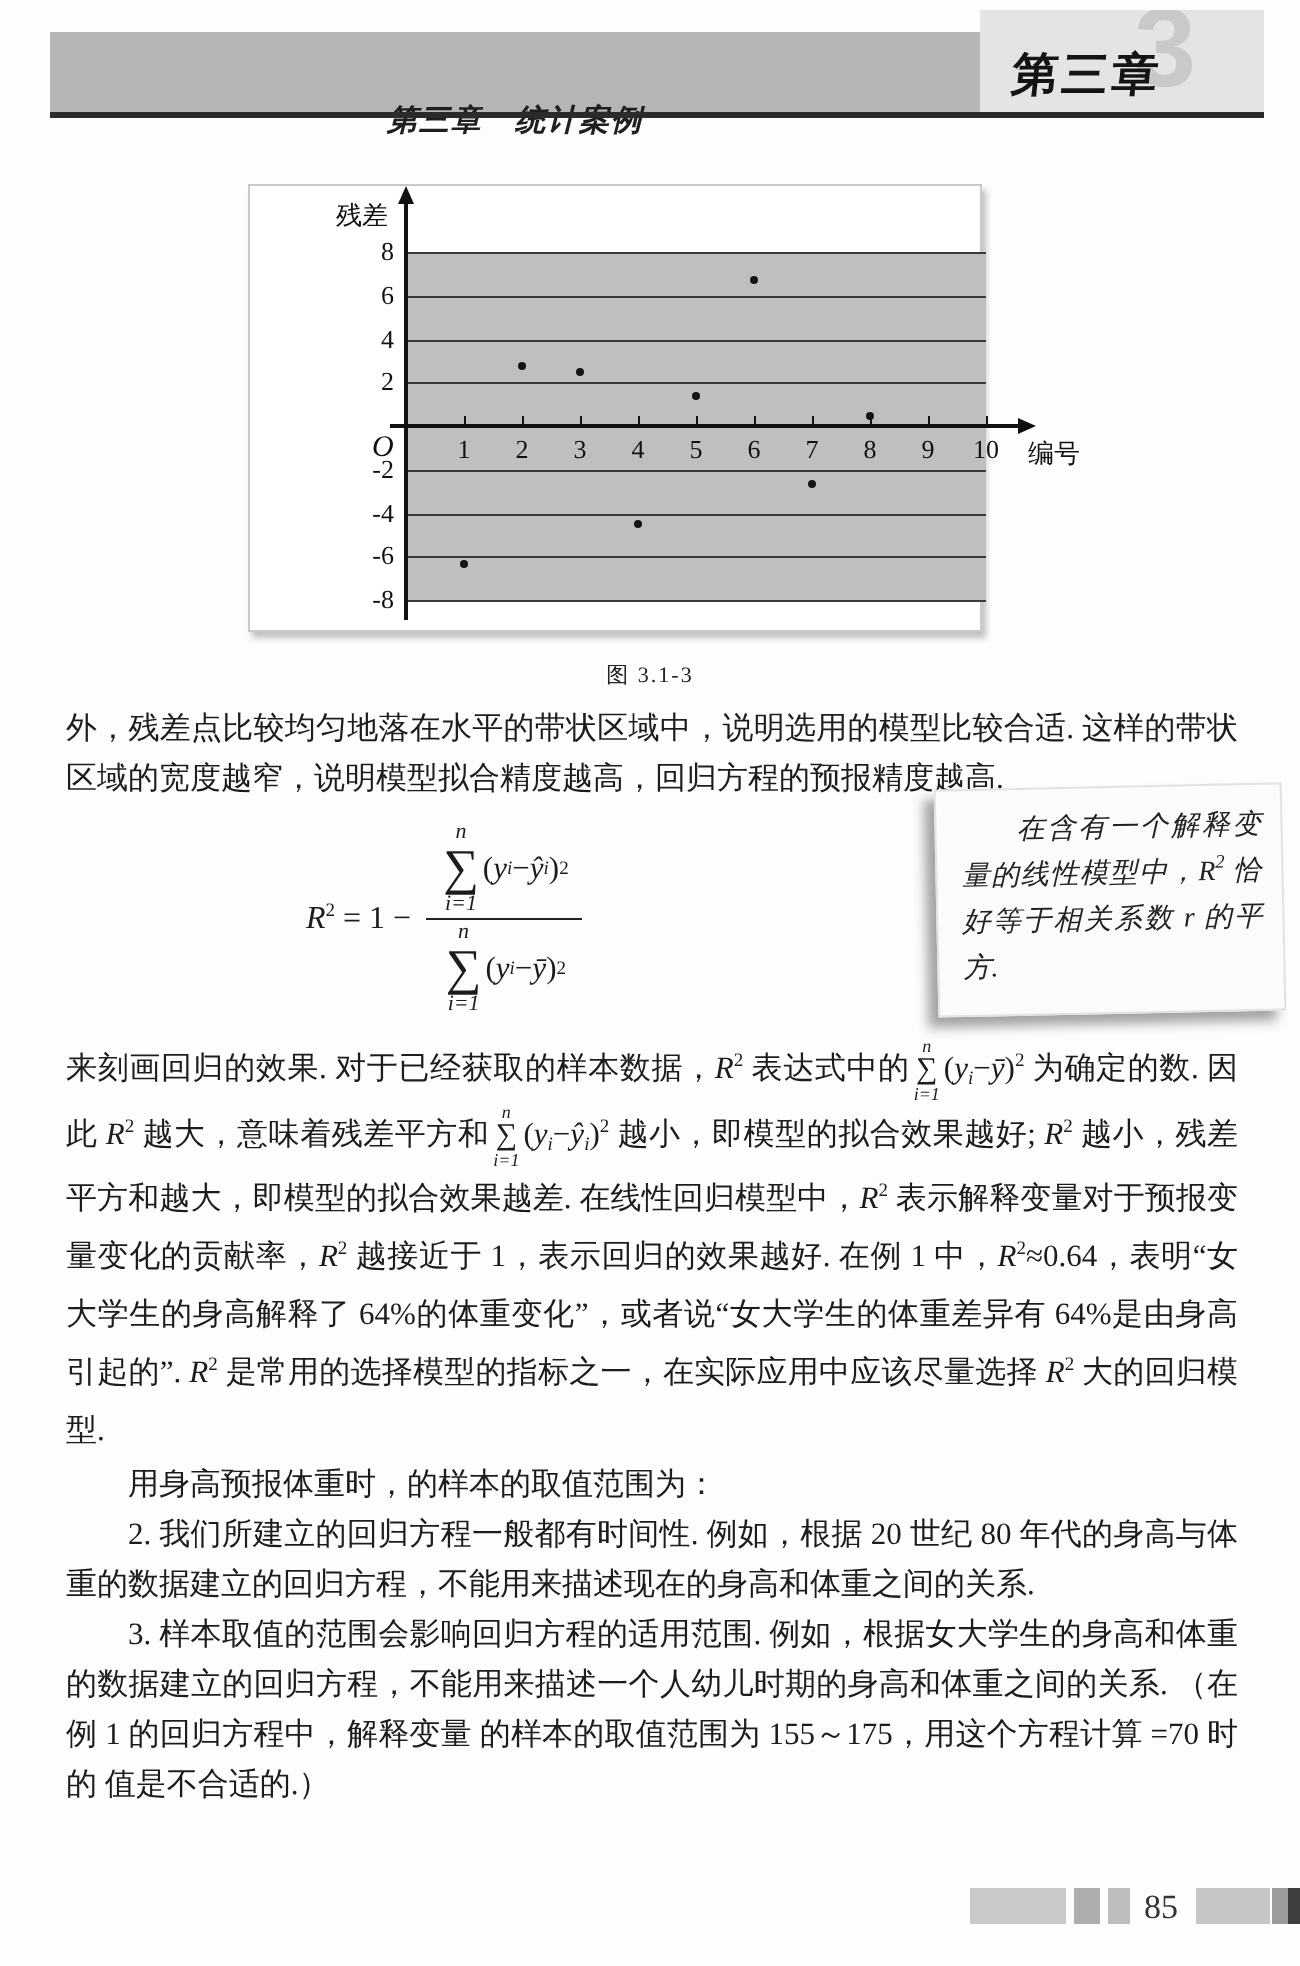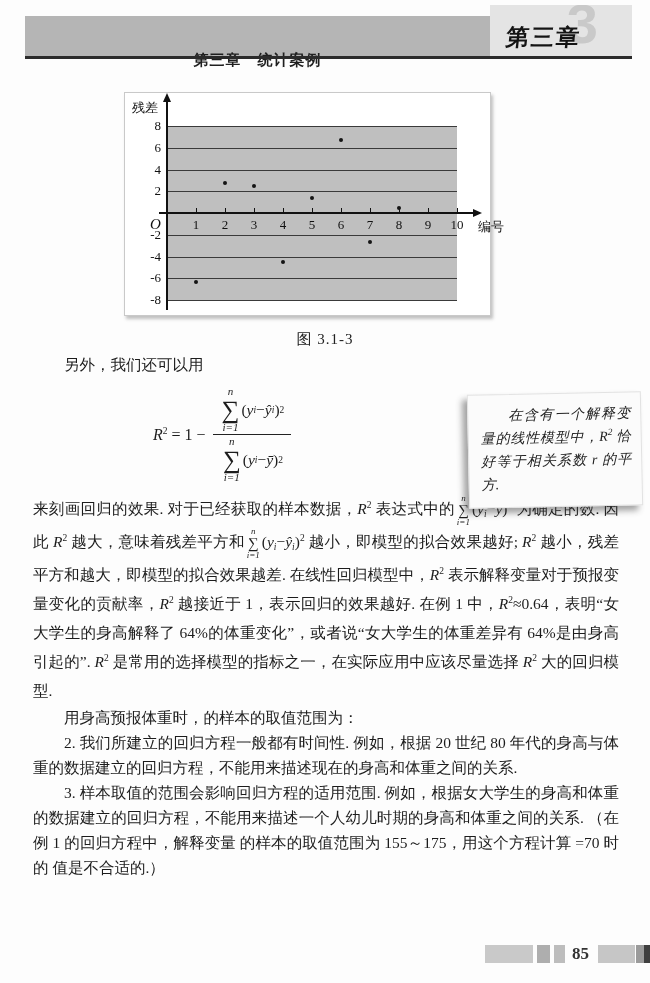--- a/index.html
+++ b/index.html
@@ -6,46 +6,46 @@
   .page{
     position:relative; width:650px; height:983px; margin:0 auto;
     background:#fdfdfd; overflow:hidden;
     font-family:"Liberation Serif","DejaVu Serif",serif;
     color:var(--text,#1c1c1c);
   }
   
   .header{position:absolute; left:25px; top:12px; width:607px; height:50px;}
   .header-bar{position:absolute; left:0; top:4px; width:465px; height:40px;
     background:var(--header-bar,#b5b5b5); display:flex; align-items:center; justify-content:center;}
-  .header-title{font-size:15px; font-weight:bold; letter-spacing:1px; color:#1f1f1f;margin-top:48px;}
+  .header-title{font-size:15px; font-weight:bold; font-style:italic; letter-spacing:1px; color:#1f1f1f;margin-top:48px;}
   .chapter-box{position:absolute; left:465px; top:-7px; width:142px; height:51px;
     background:var(--chapter-box,#e4e4e4); overflow:hidden;}
   .chapter-number{position:absolute; right:34px; top:-14px; font-size:56px; font-weight:bold;
     font-family:"Liberation Sans","DejaVu Sans",sans-serif; color:var(--chapter-number,#cacaca);}
   .chapter-label{position:absolute; left:16px; bottom:3px; font-size:23px; font-weight:bold;
     letter-spacing:2px; color:#141414; transform:skewX(-6deg);
     font-family:"Liberation Sans","DejaVu Sans",sans-serif;}
   .header-rule{position:absolute; left:0; top:44px; width:607px; height:3px; background:var(--header-rule,#2b2b2b);}
   
   .figure-panel{position:absolute; left:124px; top:92px; width:365px; height:222px;
     background:#fff; border:1px solid #c9c9c9; box-shadow:2px 3px 3px rgba(120,120,120,.45);}
-  .figure-panel *{position:absolute;}
+  .figure-panel *{position:absolute;margin-left:36px;}
   .chart-band{background:var(--band,#bfbfbf);}
   .grid-line{background:#3a3a3a; height:1px;}
   .axis-line{background:#111;}
   .arrow-right{width:0;height:0;border-top:4px solid transparent;border-bottom:4px solid transparent;border-left:9px solid #111;}
   .arrow-up{width:0;height:0;border-left:4px solid transparent;border-right:4px solid transparent;border-bottom:9px solid #111;}
   .tick-mark{background:#111;}
   .tick-label{font-size:13px; color:#111; text-align:center;}
   .ytick-label{font-size:13px; color:#111; text-align:right;}
   .axis-title{font-size:13px; color:#111; white-space:nowrap;}
   .origin-label{font-size:15px; font-style:italic; color:#111;}
   .data-point{width:4px;height:4px;border-radius:50%;background:#141414;}
   .figure-caption{position:absolute; left:0; top:330px; width:650px; text-align:center;
-    font-size:15px; color:#222; letter-spacing:1px;}
+    font-size:11px; color:#222; letter-spacing:1px;}
   
   .body-text{position:absolute; left:33px; top:352px; width:586px; text-align:justify;}
   .body-p{margin:0; font-size:15.5px; line-height:25px;}
   .body-p.rich{line-height:29px;}
   .body-p.indent{text-indent:2em;}
   .mvar{font-style:italic; font-family:"Liberation Serif","DejaVu Serif",serif;}
   sub,sup{font-size:9.5px; line-height:0;}
   sub{vertical-align:-3px; font-style:italic;}
   sup{vertical-align:6px;}
   .isum{display:inline-flex; flex-direction:column; align-items:center; vertical-align:middle;
@@ -63,21 +63,21 @@
   .frac .num,.frac .den{display:flex; align-items:center; padding:1px 8px; font-size:15.5px;}
   .frac .den{border-top:1.5px solid #222;}
   
   .note{position:absolute; left:468px; top:393px; width:172px; min-height:112px;
     background:#fbfbfb; border:1px solid #e2e2e2; transform:rotate(-1.2deg);
     box-shadow:-5px 5px 6px rgba(50,50,50,.45);}
   .note-text{margin:0; padding:9px 10px 10px 12px; font-size:14px; line-height:23px;
     font-style:italic; color:#222; text-indent:2em; text-align:justify;}
   
   .page-footer{position:absolute; left:0; top:944px; width:650px; height:20px;
-    display:flex; justify-content:flex-end; align-items:center;font-weight:bold;}
+    display:flex; justify-content:flex-end; align-items:flex-start;}
   .footer-block{display:inline-block; height:18px;}
   .page-number{font-size:17px; color:#333; margin:0 9px 0 7px;}
 </style>
 </head>
 <body>
 
 <div class="page" style="--header-bar: #b5b5b5; --chapter-box: #e4e4e4; --chapter-number: #c9c9c9; --header-rule: #2b2b2b; --band: #bfbfbf; --text: #1c1c1c;">
 
   <header class="header">
     <div class="header-bar">
@@ -141,21 +141,21 @@
       <div class="data-point" style="left: 156px; top: 166.938px;"></div>
       <div class="data-point" style="left: 185px; top: 102.775px;"></div>
       <div class="data-point" style="left: 214px; top: 45.1375px;"></div>
       <div class="data-point" style="left: 243px; top: 147.363px;"></div>
       <div class="data-point" style="left: 272px; top: 112.562px;"></div>
     </div>
   <div class="figure-caption">图 3.1-3</div>
 
   <main class="body-text">
     <div>
-        <p class="body-p indent">另外，我们还可以用</p>
+        <p class="body-p">外，残差点比较均匀地落在水平的带状区域中，说明选用的模型比较合适. 这样的带状区域的宽度越窄，说明模型拟合精度越高，回归方程的预报精度越高.</p>
       </div>
 
     <div class="formula">
       <span class="f-lhs"><span class="mvar">R</span><sup>2</sup> = 1 − </span>
       <span class="frac">
         <span class="num"><span class="isum">
               <span class="isum-top">n</span>
               <span class="isum-sig">∑</span>
               <span class="isum-bot">i=1</span>
             </span>(<span class="mvar">y</span><sub>i</sub> − <span class="mvar">ŷ</span><sub>i</sub>)<sup>2</sup></span>

